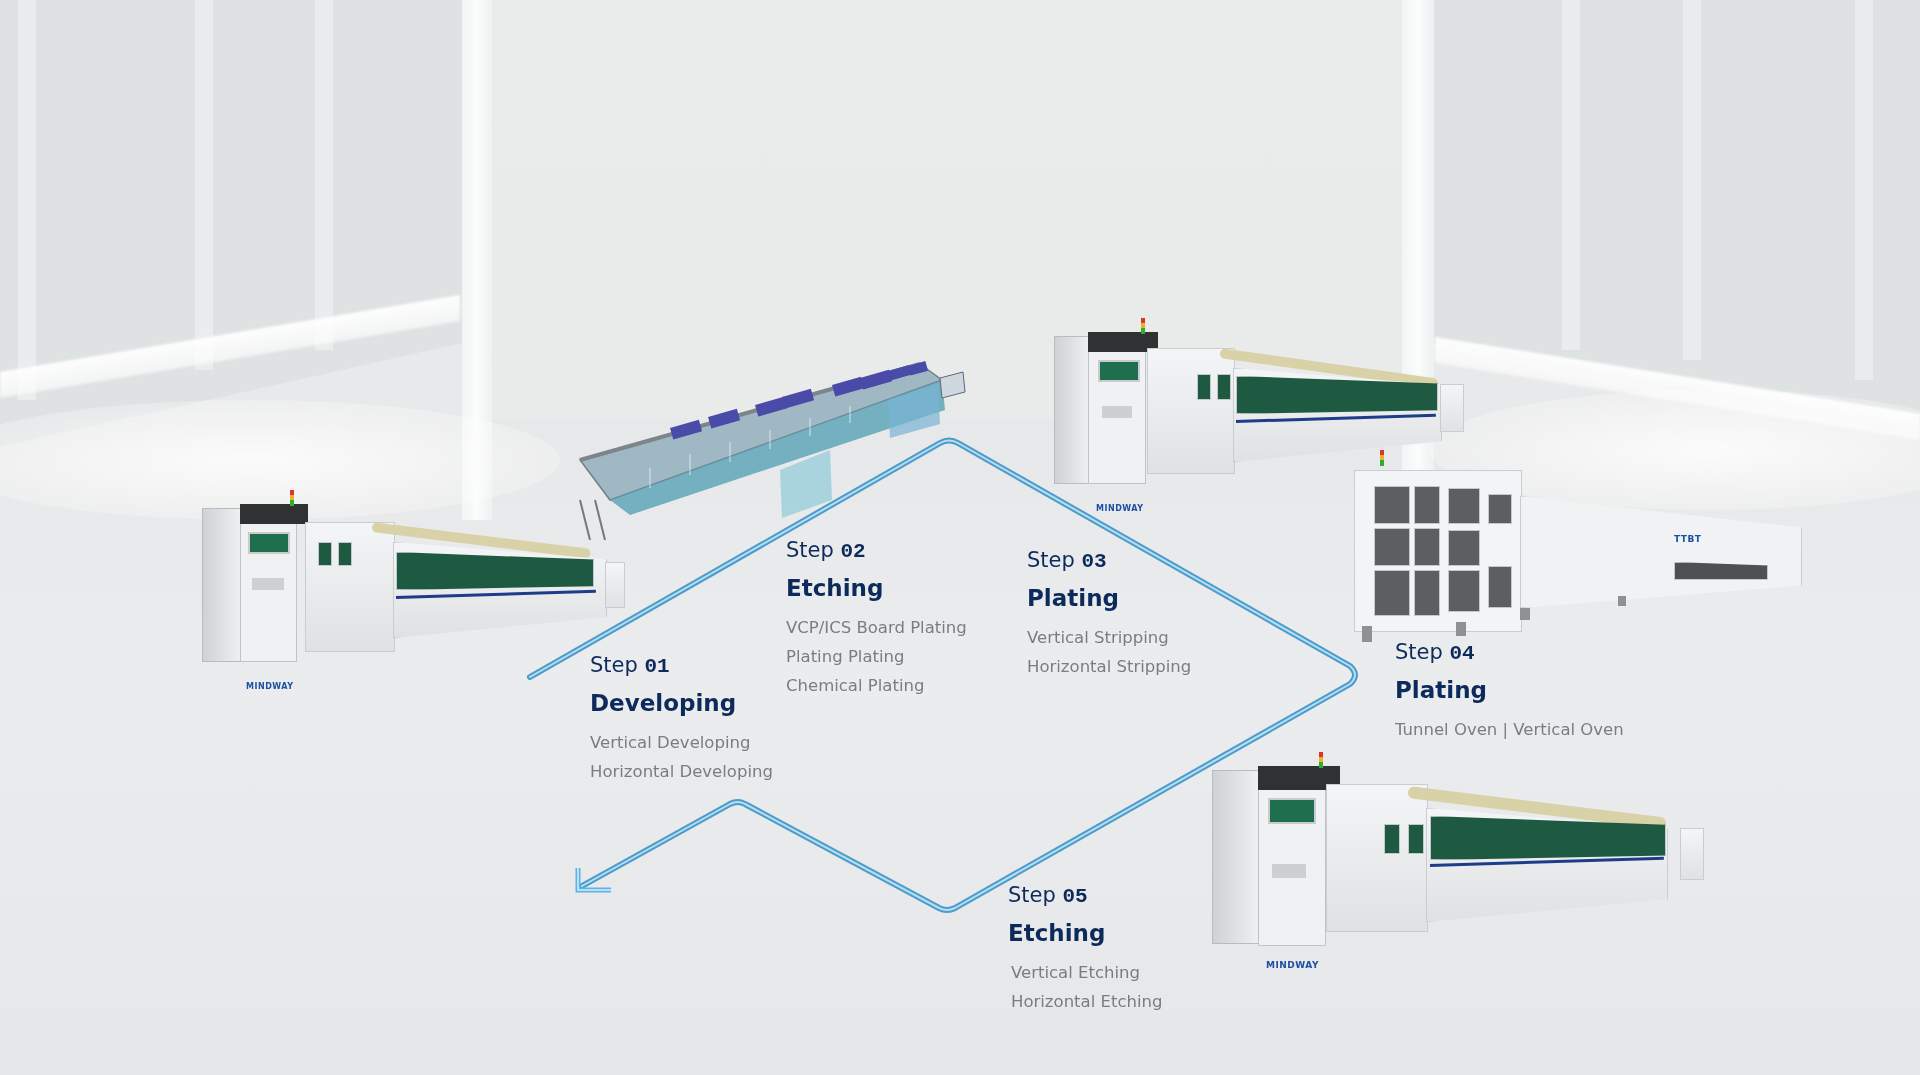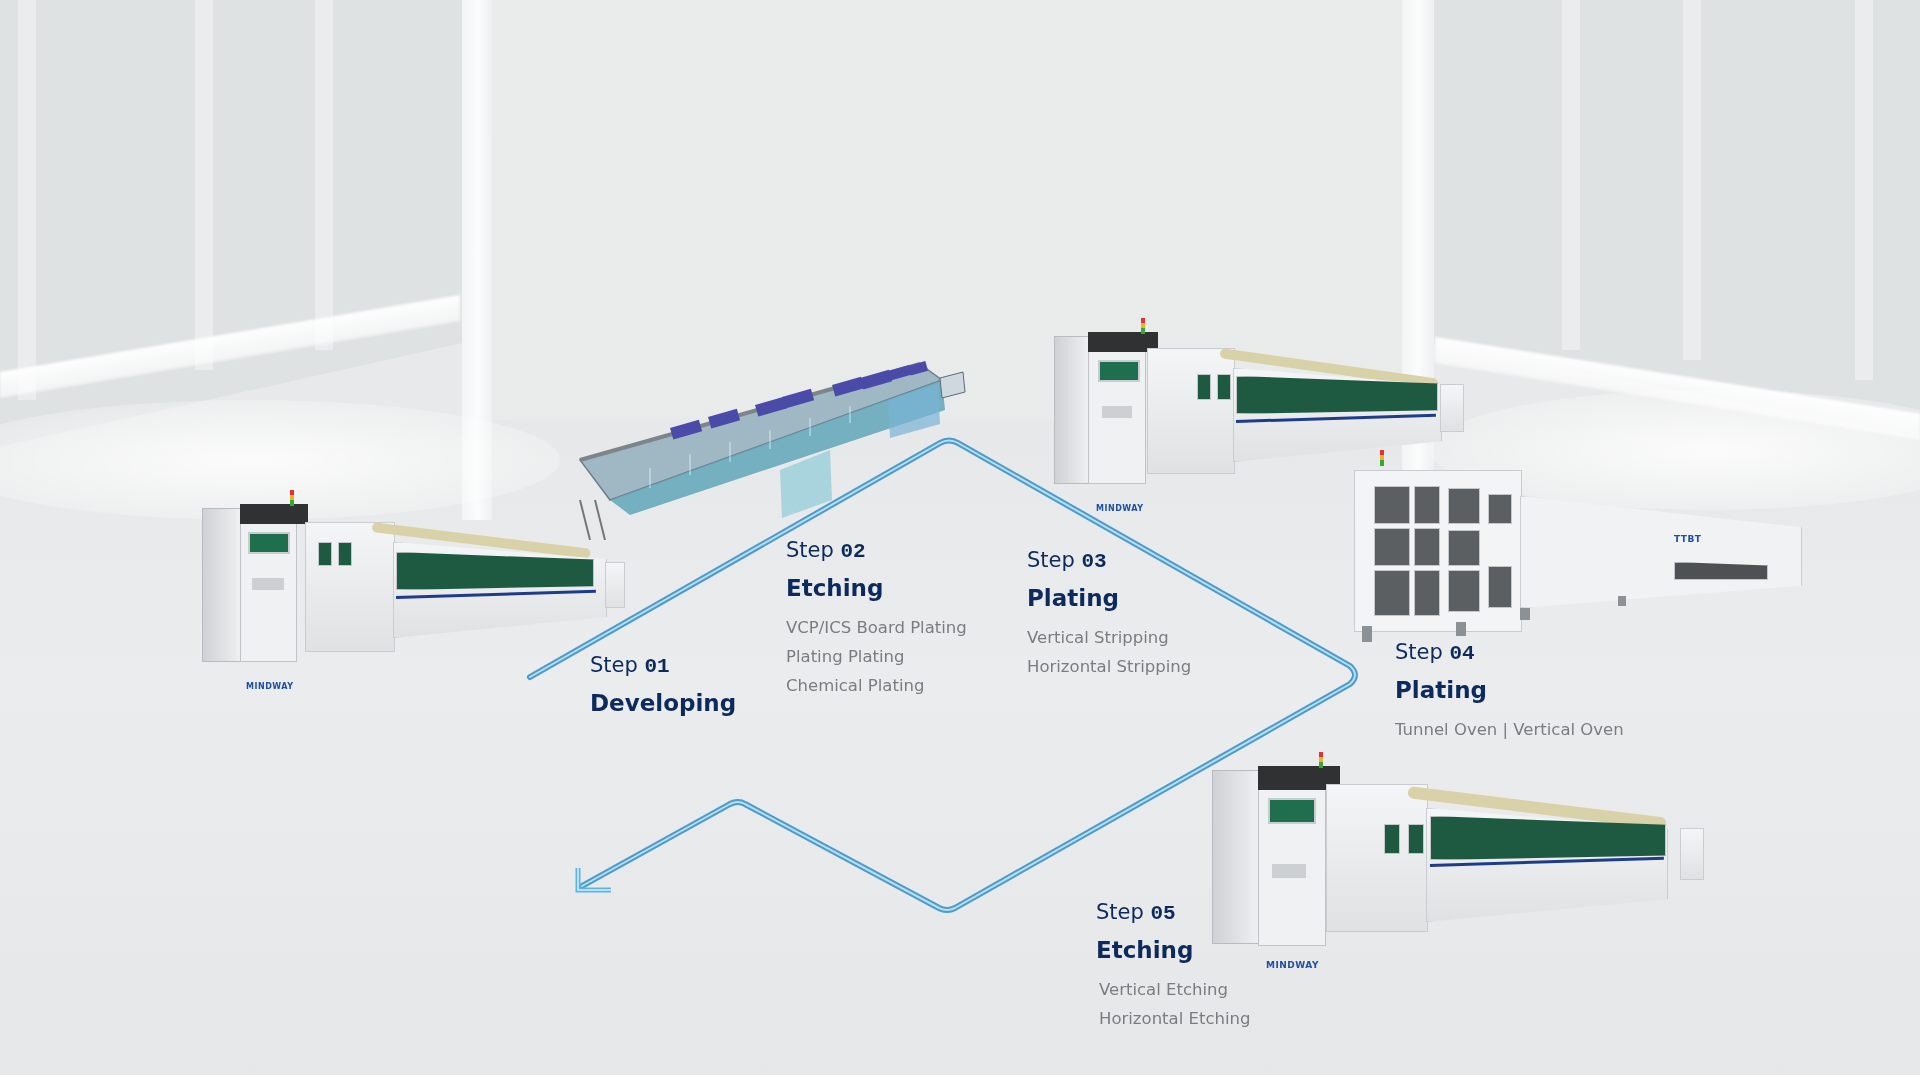--- a/index.html
+++ b/index.html
@@ -200,20 +200,24 @@
       <path d="M578,868 L578,890 L611,890" fill="none" stroke="#d6effa" stroke-width="1.5"></path>
     </g>
   </svg>
 
   <div class="step" style="left:590px;top:655px;">
     <div class="step-label">
       <span>Step</span>
       <b>01</b>
     </div>
     <div class="step-title">Developing</div>
+    <div class="step-items">
+      <div class="step-item">Vertical Developing</div>
+      <div class="step-item">Horizontal Developing</div>
+    </div>
   </div>
 
   <div class="step" style="left:786px;top:540px;">
     <div class="step-label">
       <span>Step</span>
       <b>02</b>
     </div>
     <div class="step-title">Etching</div>
     <div class="step-items" style="">
       <div class="step-item">VCP/ICS Board Plating</div>
@@ -238,21 +242,21 @@
     <div class="step-label">
       <span>Step</span>
       <b>04</b>
     </div>
     <div class="step-title">Plating</div>
     <div class="step-items">
       <div class="step-item">Tunnel Oven | Vertical Oven</div>
     </div>
   </div>
 
-  <div class="step" style="left:1096px;top:885px;margin-top:17px;">
+  <div class="step" style="left:1008px;top:885px;">
     <div class="step-label">
       <span>Step</span>
       <b>05</b>
     </div>
     <div class="step-title">Etching</div>
     <div class="step-items" style="margin-left:3px;">
       <div class="step-item">Vertical Etching</div>
       <div class="step-item">Horizontal Etching</div>
     </div>
   </div>

